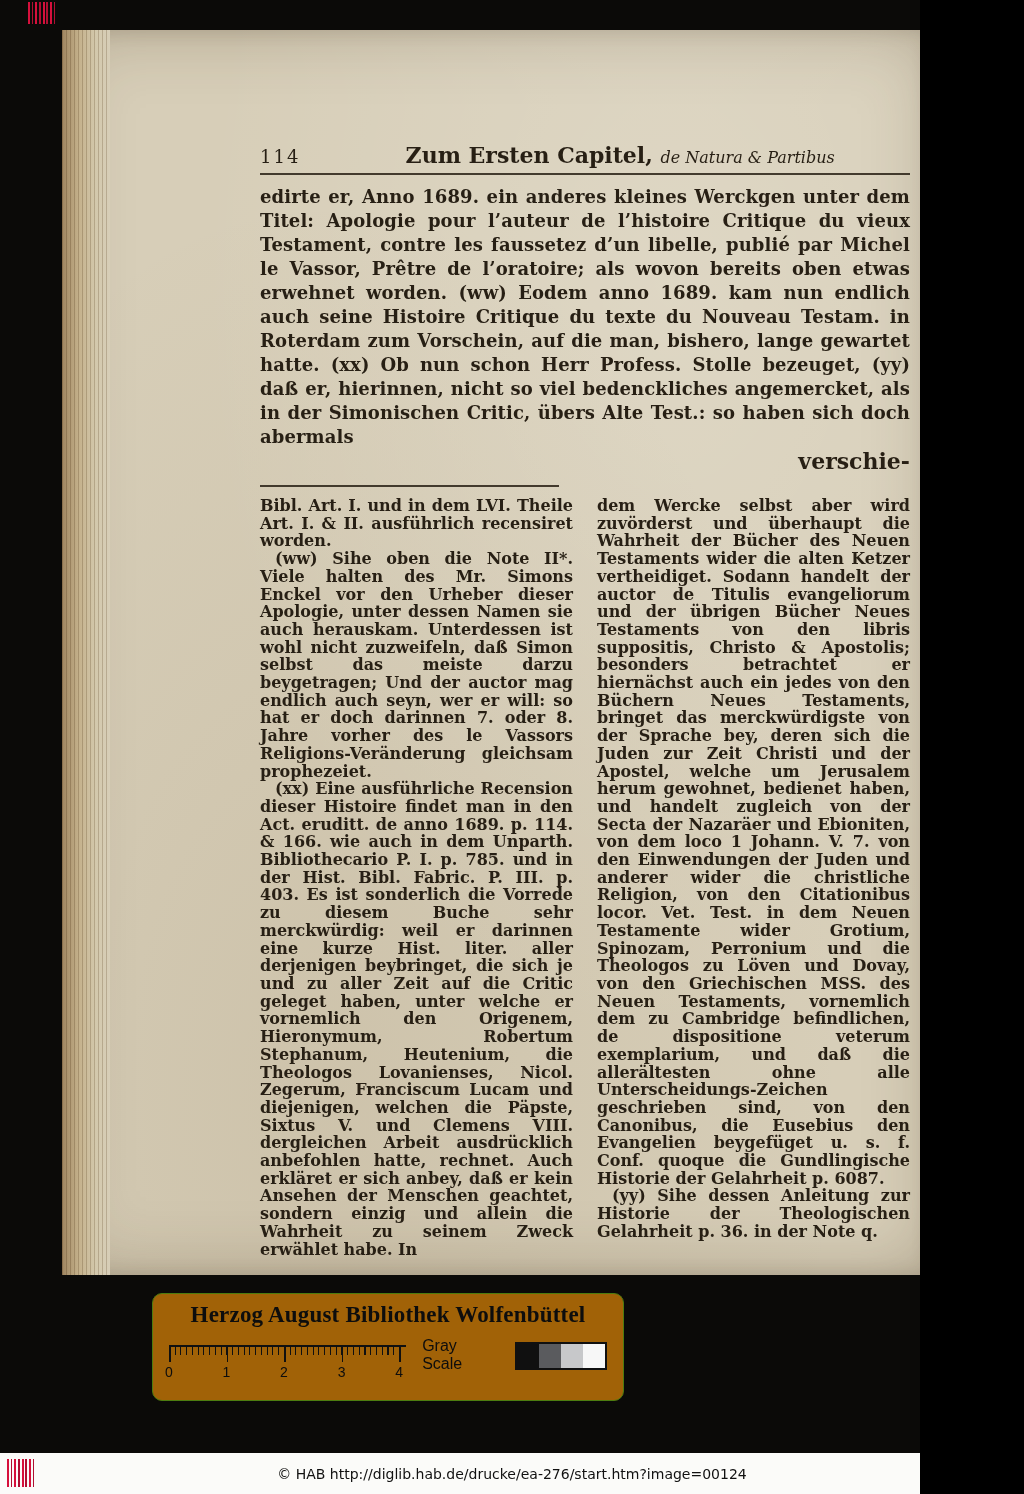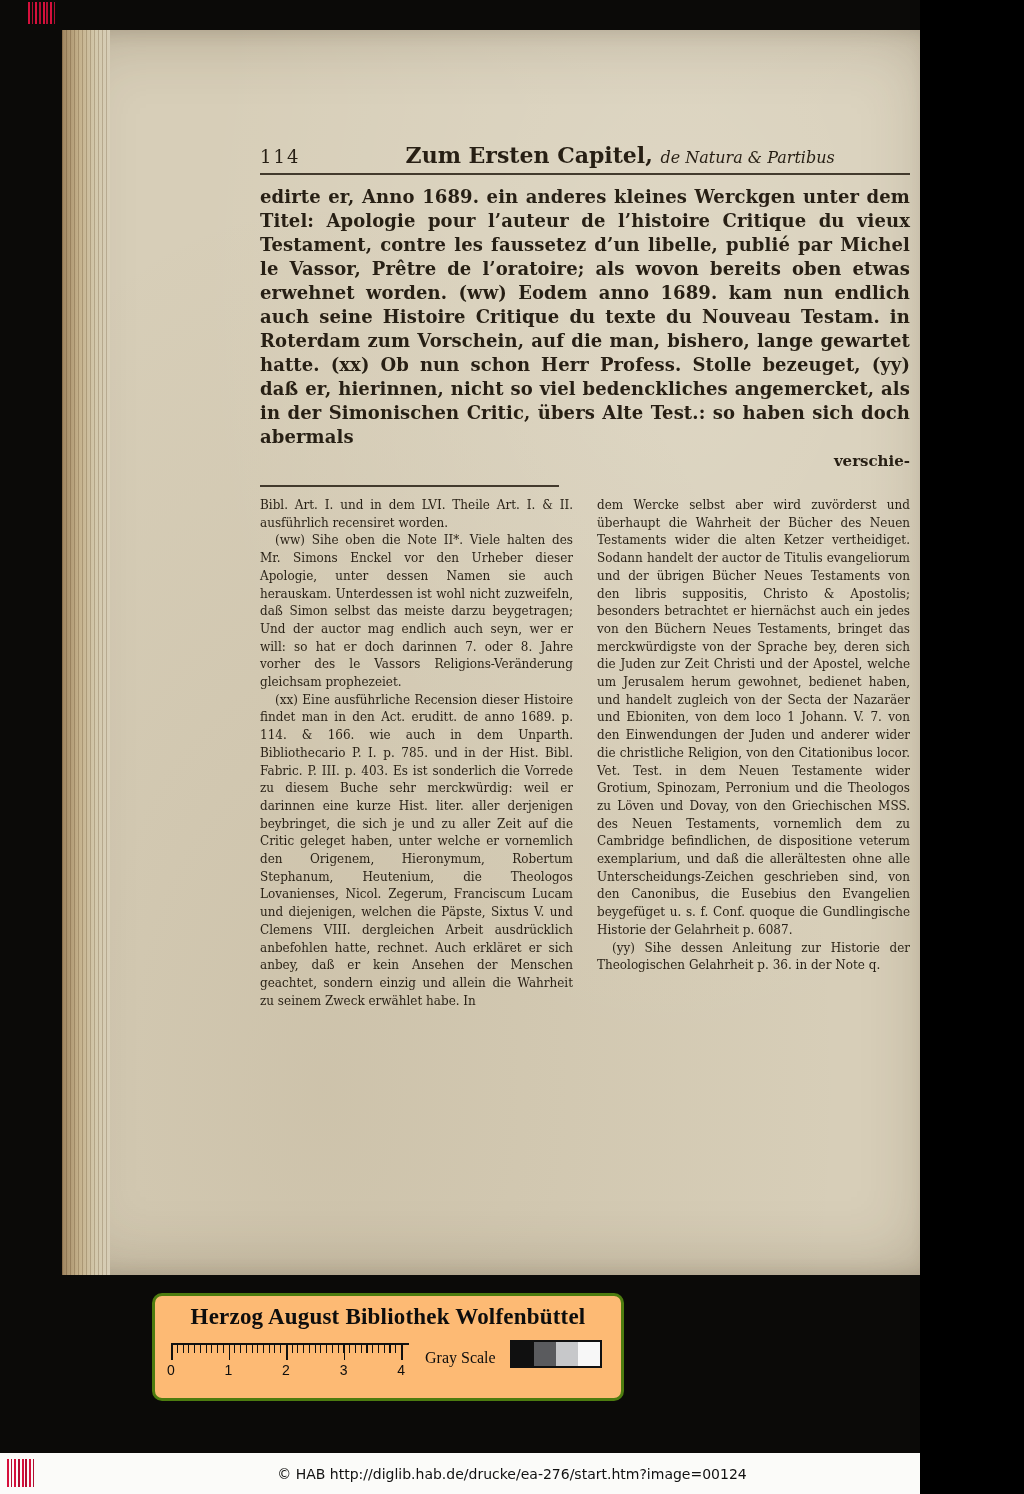--- a/index.html
+++ b/index.html
@@ -33,44 +33,44 @@
 
   .text-block{position:absolute;left:198px;top:112px;width:650px;color:#271f14;}
 
   .header{display:flex;align-items:baseline;border-bottom:2px solid rgba(40,32,20,.85);padding-bottom:5px;}
   .pagenum{font-size:18px;letter-spacing:2px;margin-right:30px;}
   .header-title{flex:1;text-align:center;font-size:22px;font-weight:700;}
   .header-title .lat{font-weight:400;font-style:italic;font-size:16px;}
 
   .body-par{margin:10px 0 0 0;font-size:18px;line-height:24px;font-weight:700;
     text-align:justify;letter-spacing:.1px;}
-  .catchword{font-size:15px;line-height:24px;font-weight:700;text-align:right;}
+  .catchword{font-size:22px;line-height:24px;font-weight:700;text-align:right;}
 
   .fn-rule{width:46%;border-top:2px solid rgba(40,32,20,.85);margin:12px 0 10px 0;}
 
   .fn-cols{display:flex;gap:24px;}
-  .fncol{width:313px;font-size:12px;line-height:17.7px;font-weight:400;text-align:justify;}
+  .fncol{width:313px;font-size:16px;line-height:17.7px;font-weight:700;text-align:justify;}
   .fncol p{margin:0;text-indent:15px;}
   .fncol p.cont{text-indent:0;}
 
   
-  .plate{position:absolute;left:152px;top:1293px;width:472px;height:108px;background:#fdba74;
-    border:3px solid #4d7c0f;border-radius:10px;box-sizing:border-box;padding:8px 16px 6px 16px;
+  .plate{position:absolute;left:152px;top:1293px;width:472px;height:108px;background:#a16207;
+    border:1px solid #4d7c0f;border-radius:10px;box-sizing:border-box;padding:8px 16px 6px 16px;
     font-family:"Liberation Serif", serif;color:#0d0d0d;}
   .plate-title{font-size:23px;font-weight:700;text-align:center;letter-spacing:.2px;}
   .plate-row{display:flex;align-items:center;margin-top:9px;}
   .ruler{width:238px;}
   .ticks{height:15px;border-top:2px solid #101010;
     background-image:
       repeating-linear-gradient(90deg,#101010 0 1px,rgba(0,0,0,0) 1px 5.75px),
       repeating-linear-gradient(90deg,#101010 0 1.6px,rgba(0,0,0,0) 1.6px 57.5px);
     background-size:231px 8px,232px 15px;background-repeat:no-repeat;}
   .ruler-nums{display:flex;justify-content:space-between;width:238px;margin-left:-4px;
     font-family:"Liberation Sans", sans-serif;font-size:14px;margin-top:2px;}
-  .gs-label{font-family:Liberation Serif, serif;font-size:16px;margin:10px 14px 14px 16px;}
+  .gs-label{font-family:Liberation Sans, sans-serif;font-size:16px;margin:0 14px 14px 16px;}
   .gs-patches{display:flex;border:2px solid #101010;height:24px;margin-bottom:12px;}
   .gs-patches span{display:block;width:22px;height:24px;}
 
   
   .footer{position:absolute;left:0;top:1453px;width:1024px;height:41px;background:#fbfbf9;
     display:flex;align-items:center;justify-content:center;}
   .copyright{font-family:"DejaVu Sans", sans-serif;font-size:14px;color:#111;}
   .mds{position:absolute;right:4px;top:8px;writing-mode:vertical-rl;font-size:7px;
     letter-spacing:2px;color:#777;font-family:"Liberation Sans", sans-serif;}
 </style>

